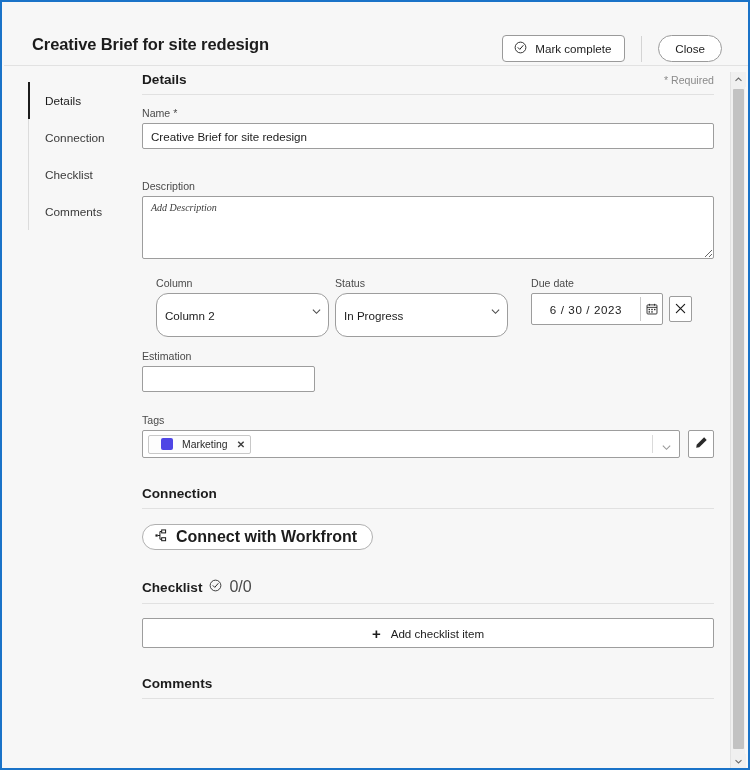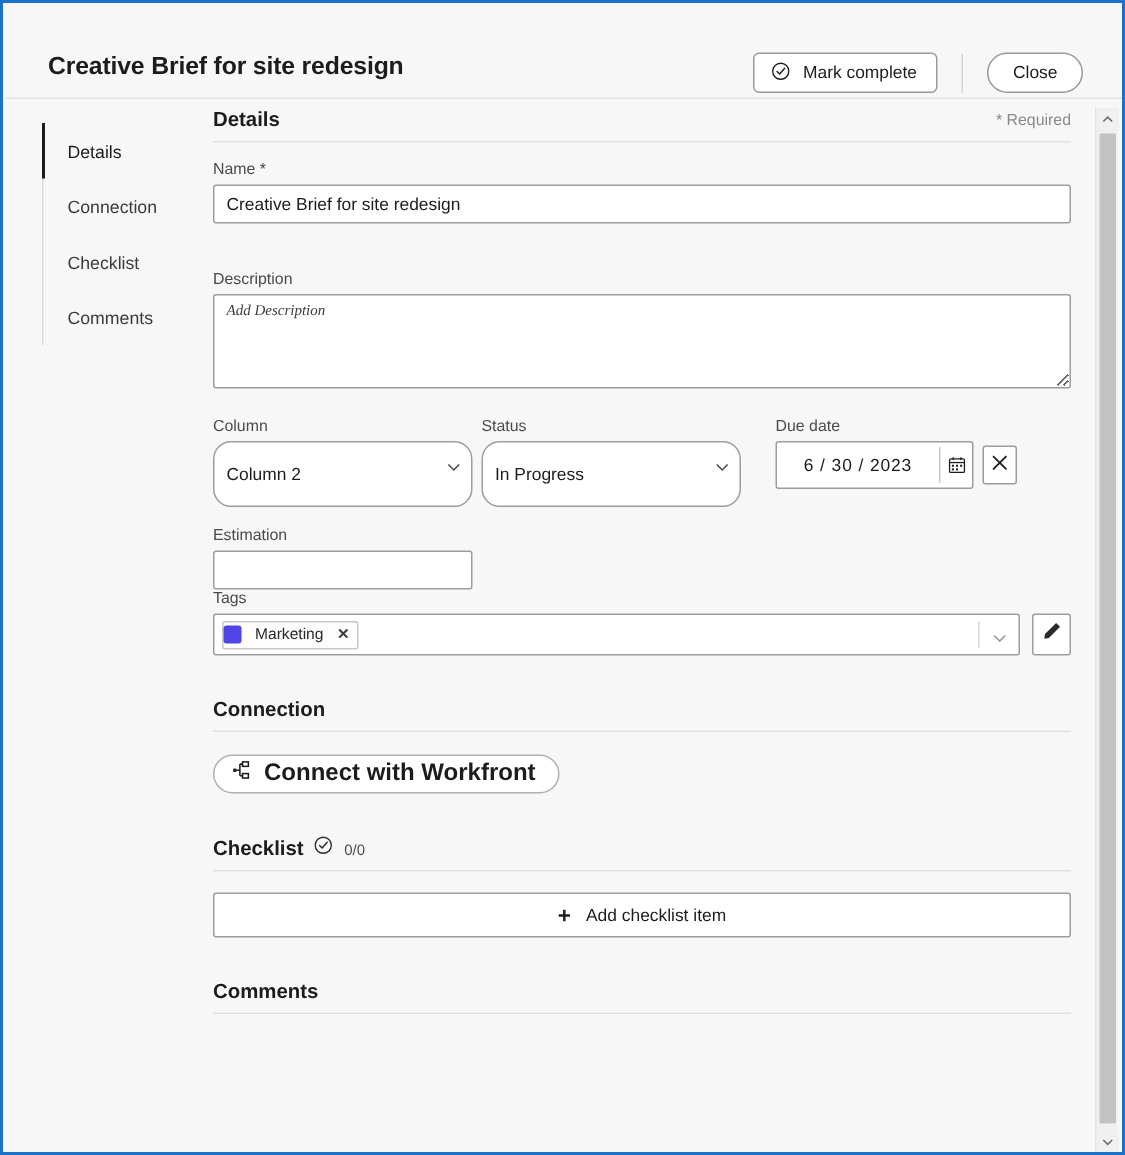--- a/index.html
+++ b/index.html
@@ -115,21 +115,21 @@
     gap: 7px;
   }
   .required {
     position: absolute;
     right: 0; bottom: 8px;
     font-size: 10.6px;
     font-weight: normal;
     color: #8a8a8a;
   }
   .checkcount {
-    font-size: 10px;
+    font-size: 16px;
     font-weight: normal;
     color: #4a4a4a;
   }
   .field-label {
     font-size: 10.6px;
     color: #4a4a4a;
     margin-bottom: 4px;
   }
   .inp {
     width: 100%;
@@ -151,21 +151,21 @@
     border-radius: 2px;
     padding: 5px 8px;
     font-size: 10px;
     font-family: Liberation Serif, serif;
     color: #1c1c1c;
     resize: vertical;
     outline: none;
   }
   .ta::placeholder { font-style: italic; color: #3c3c3c; }
   .row3 { display: flex; gap: 0; margin-top: 14px; }
-  .col-a { width: 179px; }
+  .col-a { width: 179px; margin-left: 14px; }
   .col-b { width: 196px; }
   .col-c { width: 180px; }
   .sel-wrap { position: relative; width: 173px; }
   .sel {
     width: 100%; height: 44px;
     background: #ffffff;
     border: 1px solid #9d9d9d;
     border-radius: 12px;
     padding: 0 40px 0 8px;
     font-size: 11.6px;
@@ -226,21 +226,21 @@
     height: 28px;
     background: #ffffff;
     border: 1px solid #9d9d9d;
     border-radius: 2px;
     display: flex; align-items: center;
     padding: 0 5px;
   }
   .chip {
     display: flex; align-items: center; gap: 9px;
     height: 19px;
-    padding: 0 5px 0 0;
+    padding: 0 5px 0 12px;
     background: #fdfdfd;
     border: 1px solid #c8c8c8;
     border-radius: 2px;
     font-size: 10.4px;
     color: #2a2a2a;
   }
   .swatch { width: 12px; height: 12px; border-radius: 2px; }
   .chip-x { font-size: 10px; color: #3c3c3c; cursor: pointer; font-weight: bold; }
   .tags-chev {
     position: absolute;
@@ -444,21 +444,21 @@
     
     <div class="est-wrap">
       <div class="field-label">Estimation</div>
       <input class="inp" type="text" value="" style="">
     </div>
 
     
 
     
     <div>
-      <div class="field-label" style="">Tags</div>
+      <div class="field-label" style="margin-top:22px;">Tags</div>
       <div class="tags-wrap" style="margin-top:0;">
         <div class="tags-box">
           <div class="chip">
             <span class="swatch" style="background:#4f46e5"></span>
             <span>Marketing</span>
             <span class="chip-x">✕</span>
           </div>
           <span class="tags-sep"></span>
           <span class="tags-chev">
             <svg width="11" height="11" viewBox="0 0 12 12">

